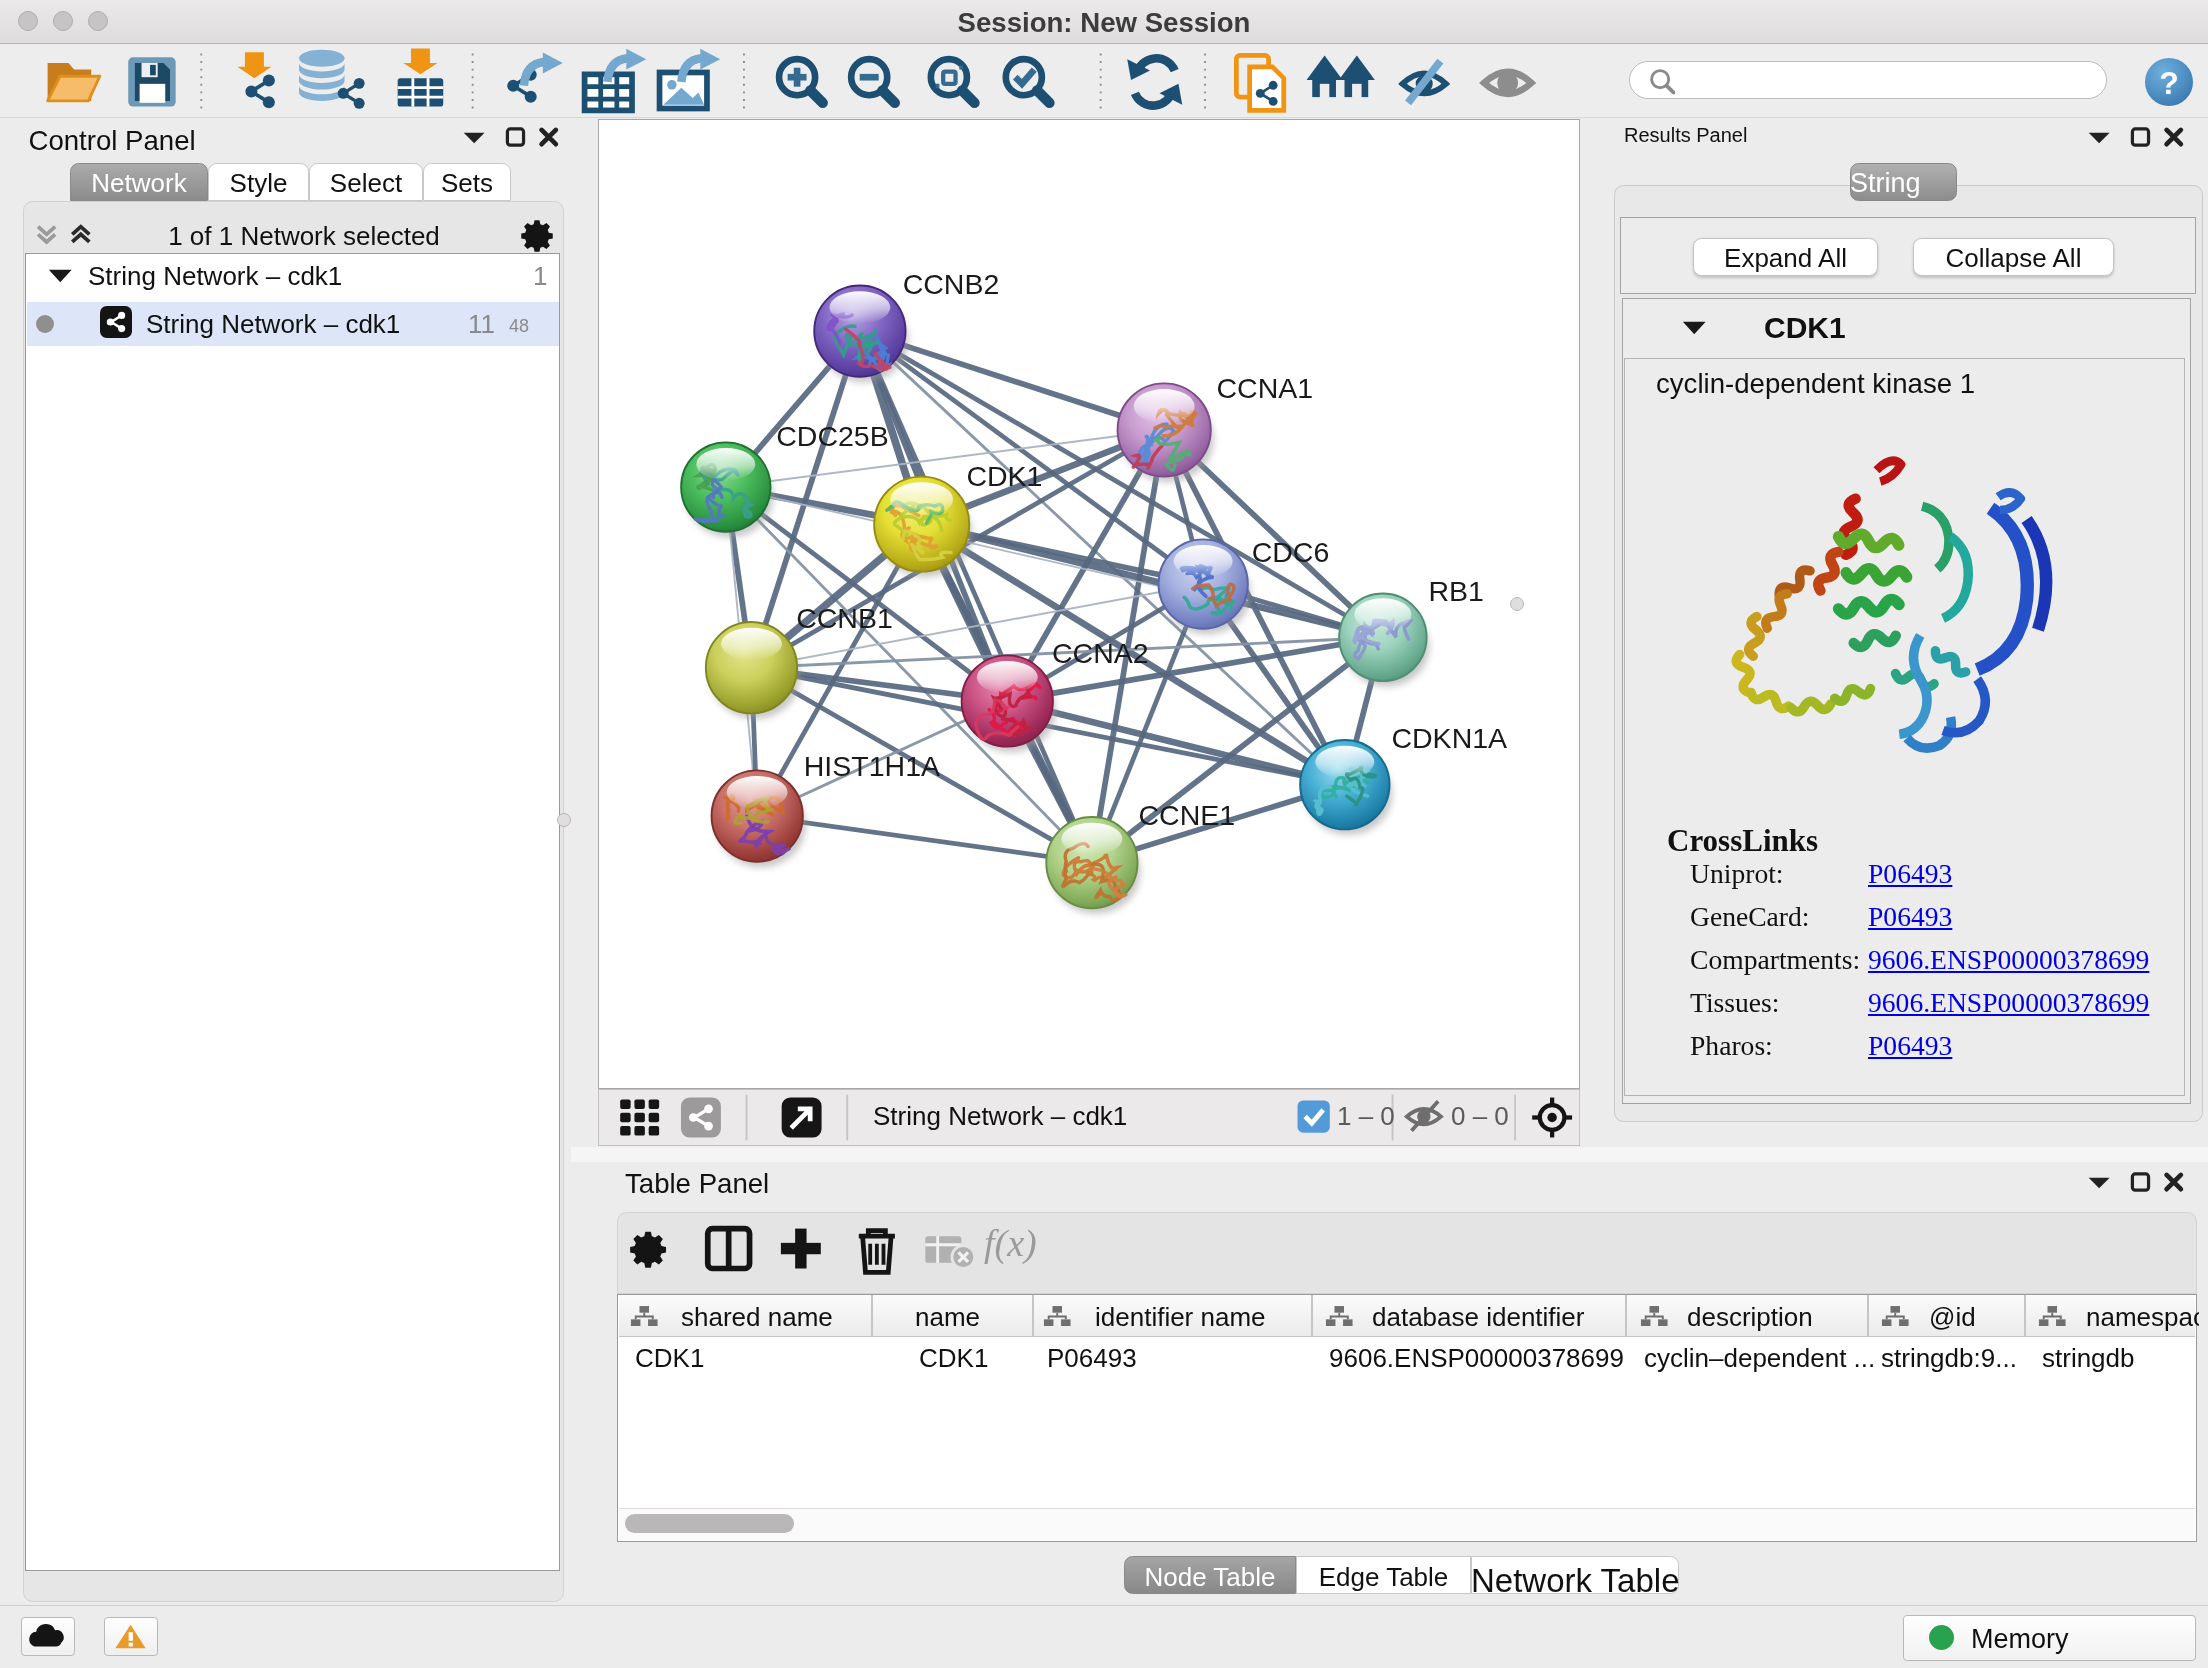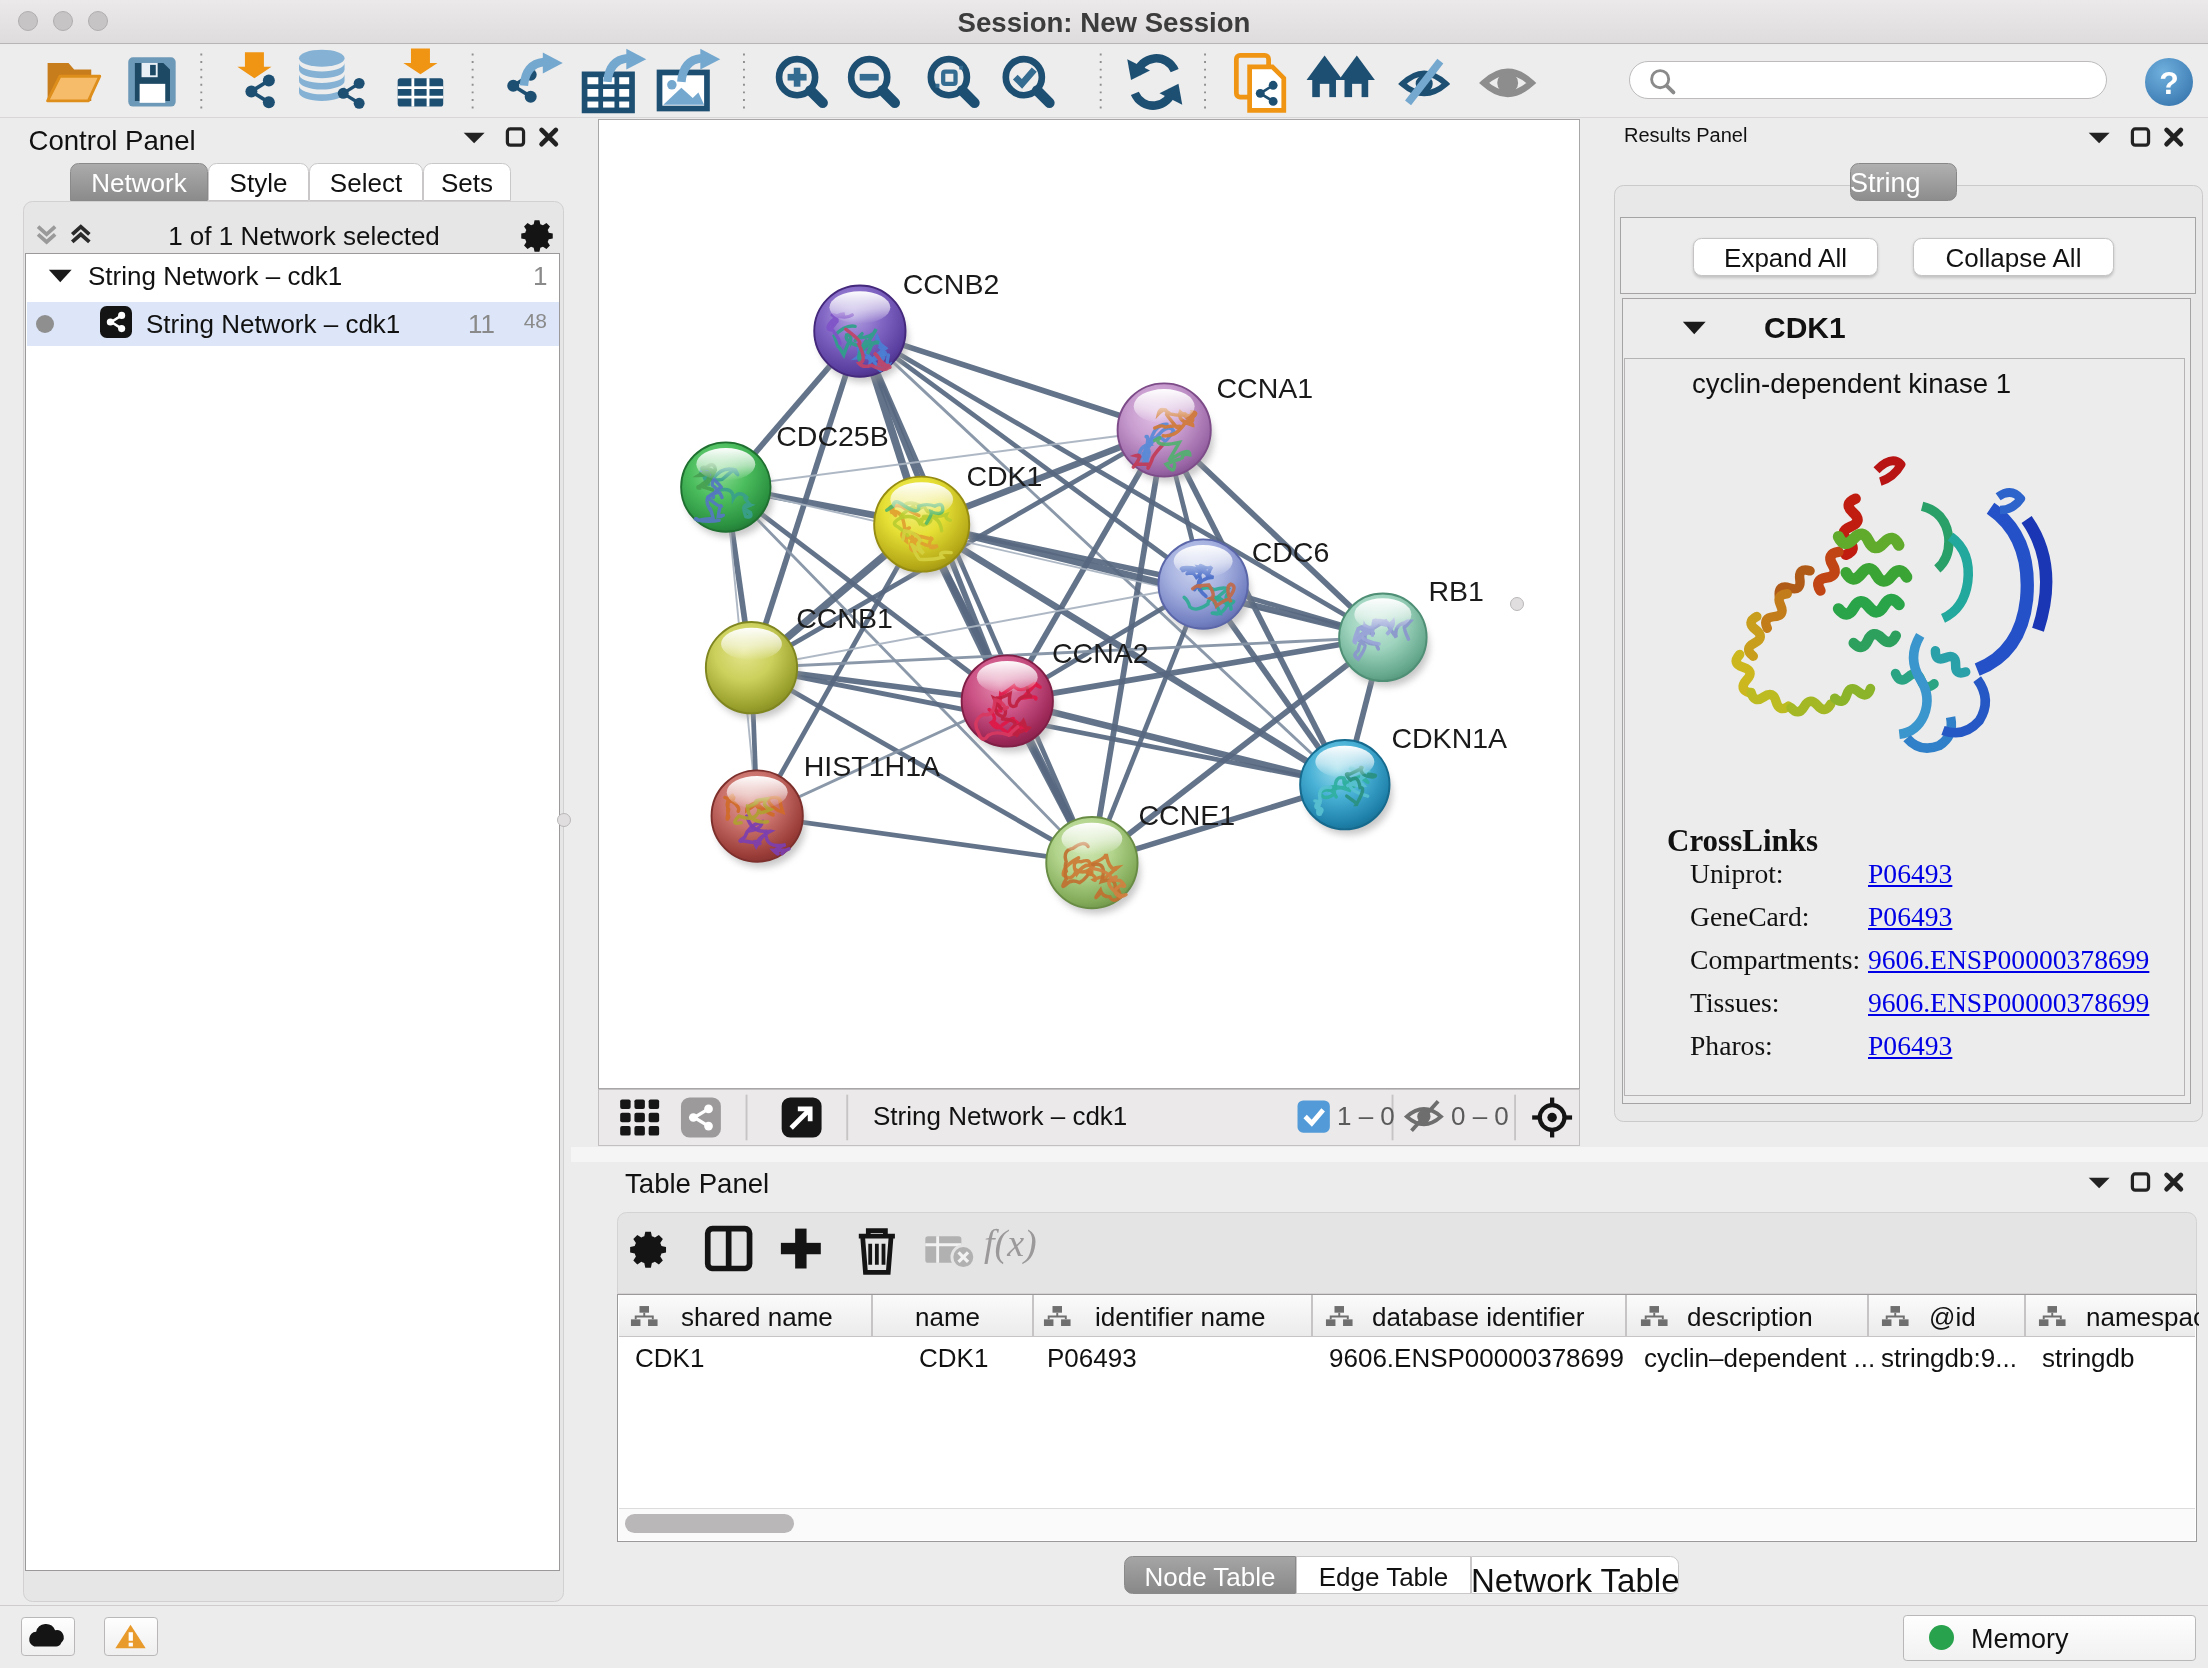--- a/index.html
+++ b/index.html
@@ -153,21 +153,21 @@
 <div class="abs" style="left:100px;top:306px;width:32px;height:32px;background:#141414;border-radius:6.7px;"></div>
 <svg width="32" height="32" viewBox="0 0 34 34" style="position:absolute;left:100px;top:306px">
 <line x1="12" y1="17" x2="23" y2="10" stroke="#fff" stroke-width="2.8"></line>
     <line x1="12" y1="17" x2="23" y2="24" stroke="#fff" stroke-width="2.8"></line>
 <circle cx="11" cy="17" r="3.8" fill="#fff"></circle>
     <circle cx="23" cy="10" r="3.8" fill="#fff"></circle>
     <circle cx="23" cy="24" r="3.8" fill="#fff"></circle>
   </svg>
 <div class="txt" style="left:146px;top:309px;font-size:26px;">String Network – cdk1</div>
 <div class="txt" style="left:457px;top:309px;width:38px;text-align:right;font-size:26px;color:#8a8a8a;">11</div>
-<div class="txt" style="left:509px;top:309px;width:38px;text-align:right;font-size:21px;color:#8a8a8a;">48</div>
+<div class="txt" style="left:509px;top:316px;width:38px;text-align:left;font-size:18px;color:#8a8a8a;">48</div>
 
 <div class="abs" style="left:598px;top:119px;width:982px;height:970px;background:#ffffff;border:1px solid #a8a6a6;"></div>
 <div class="abs" style="left:599px;top:120px;width:981px;height:968px;overflow:hidden;border-radius:18px;">
     <svg width="982" height="968" viewBox="0 0 1032 1018" style="position:absolute;left:0;top:0">
 <defs>
 <filter id="blur1" x="-30%" y="-30%" width="160%" height="160%">
           <feGaussianBlur stdDeviation="4"></feGaussianBlur>
         </filter>
 <linearGradient id="gloss" x1="0" y1="0" x2="0" y2="1">
 <stop offset="0%" stop-color="#ffffff" stop-opacity="0.98"></stop>
@@ -475,21 +475,21 @@
 <div class="txt" style="left:1693px;top:243px;width:185px;text-align:center;font-size:26px;">Expand All</div>
 <div class="abs" style="left:1913px;top:238px;width:201px;height:38px;background:#fff;border:1.9px solid #c5c3c3;border-radius:8.6px;box-shadow:0 1.9px 2.9px rgba(0,0,0,0.18);"></div>
 <div class="txt" style="left:1913px;top:243px;width:201px;text-align:center;font-size:26px;">Collapse All</div>
 
 <div class="abs" style="left:1622px;top:298px;width:569px;height:806px;background:#ececec;border:1.9px solid #a5a3a3;"></div>
 <svg width="28.5" height="19" viewBox="0 0 30 20" style="position:absolute;left:1680px;top:318px">
     <path d="M3 4 L27 4 L15 17 Z" fill="#1a1a1a"></path>
   </svg>
 <div class="txt" style="left:1764px;top:311px;font-size:30px;font-weight:bold;">CDK1</div>
 <div class="abs" style="left:1624px;top:358px;width:561px;height:738px;background:#ececec;border:1px solid #b5b3b3;">
-  <div class="txt" style="left:31px;top:8.6px;font-size:27.6px;margin-left:36px;">cyclin-dependent kinase 1</div>
+  <div class="txt" style="left:31px;top:8.6px;font-size:27.6px;">cyclin-dependent kinase 1</div>
   <svg width="380" height="333" viewBox="0 0 400 350" style="position:absolute;left:71px;top:90px">
       <g stroke-linejoin="round">
         <path d="M190 22 q16 -16 26 -6 q-8 14 -22 18" fill="none" stroke="#b81414" stroke-width="9"></path>
         <path d="M 168.0 52.0 Q 154.9 57.3 165.4 66.8 Q 175.9 76.2 162.8 81.5 Q 149.7 86.8 160.2 96.3 Q 170.7 105.8 157.6 111.1" fill="none" stroke="#c01c10" stroke-width="11" stroke-linecap="round"></path>
         <path d="M 150.0 108.0 Q 136.9 110.1 143.7 121.6 Q 150.5 133.0 137.3 135.2 Q 124.2 137.3 131.0 148.8" fill="none" stroke="#c04414" stroke-width="11" stroke-linecap="round"></path>
         <path d="M 120.0 128.0 Q 107.6 124.1 109.3 137.0 Q 111.0 149.9 98.6 146.0 Q 86.1 142.1 87.8 155.0" fill="none" stroke="#b05a18" stroke-width="10" stroke-linecap="round"></path>
         <path d="M 96.0 152.0 Q 83.8 153.1 89.0 164.1 Q 94.2 175.2 82.0 176.2 Q 69.8 177.3 75.0 188.4" fill="none" stroke="#c27c1a" stroke-width="10" stroke-linecap="round"></path>
         <path d="M 64.0 176.0 Q 52.4 182.0 62.8 189.9 Q 73.1 197.9 61.6 203.9 Q 50.0 209.9 60.3 217.8" fill="none" stroke="#c89e1c" stroke-width="10" stroke-linecap="round"></path>
         <path d="M 46.0 216.0 Q 37.2 225.6 49.6 229.5 Q 62.1 233.4 53.2 243.0 Q 44.4 252.7 56.9 256.6" fill="none" stroke="#ccb81e" stroke-width="10" stroke-linecap="round"></path>
         <path d="M 58.0 256.0 Q 61.2 267.8 71.2 260.8 Q 81.2 253.8 84.3 265.6 Q 87.5 277.4 97.5 270.4" fill="none" stroke="#bcbc22" stroke-width="10" stroke-linecap="round"></path>

